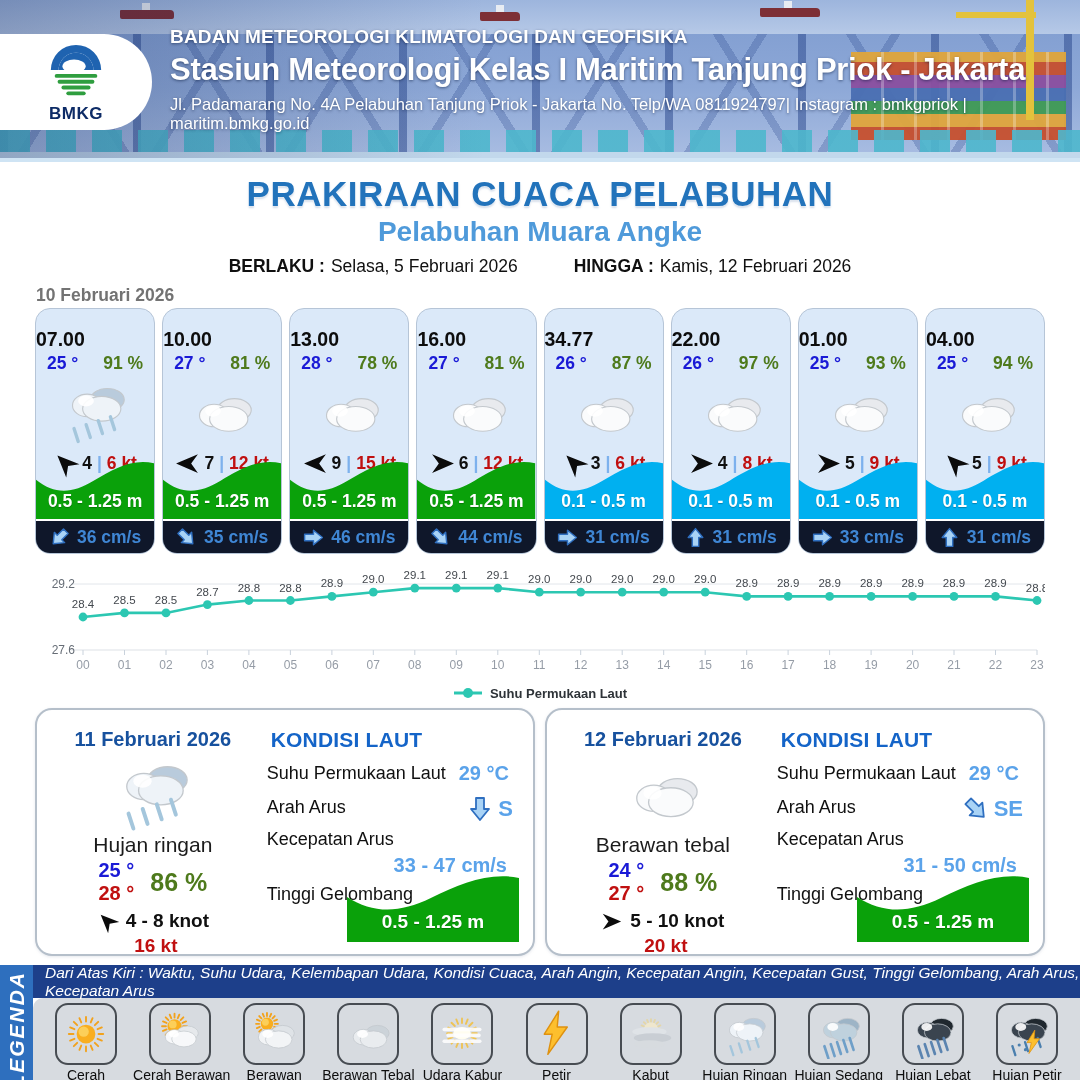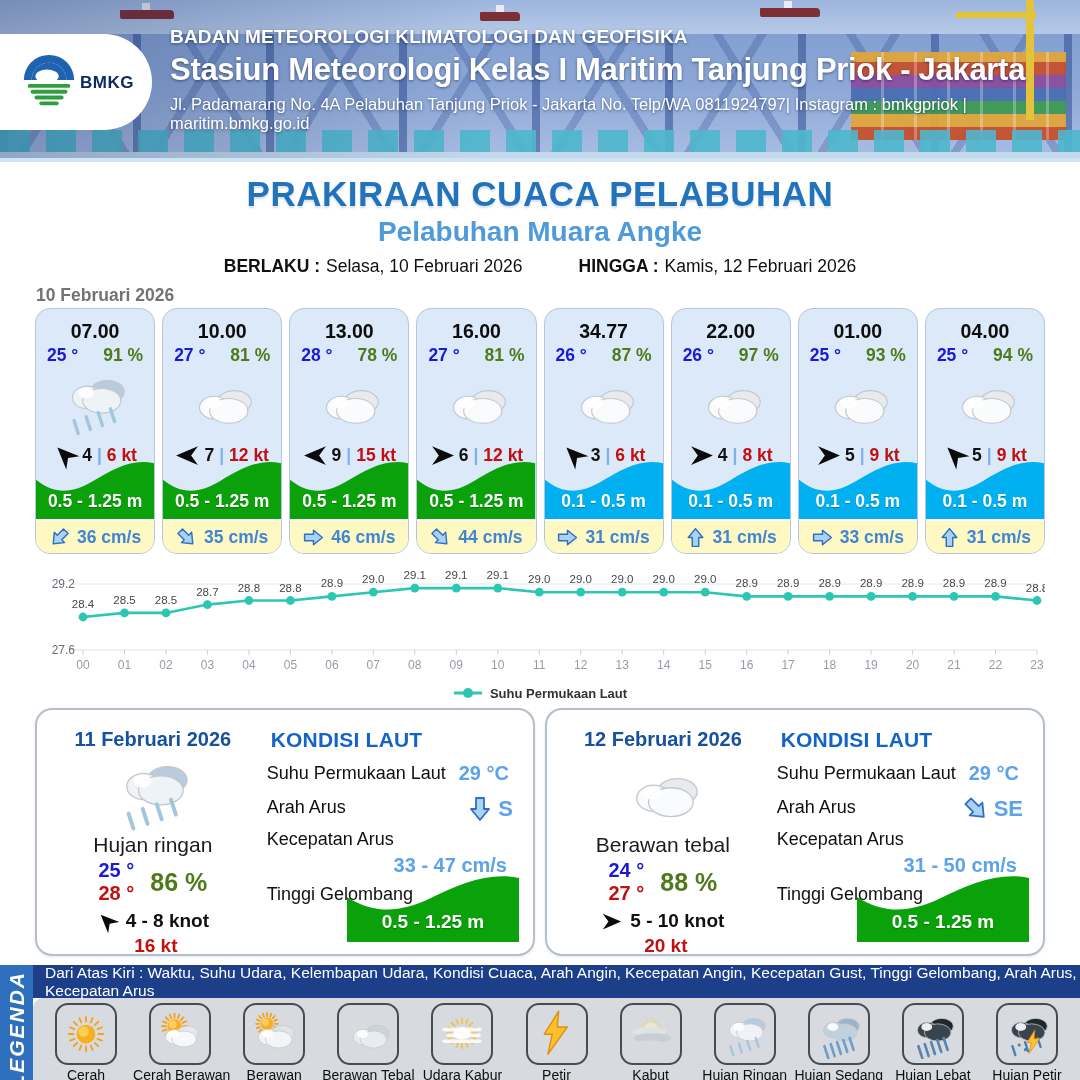--- a/index.html
+++ b/index.html
@@ -20,55 +20,55 @@
     repeating-linear-gradient(90deg,transparent 0 30px,rgba(255,255,255,.28) 30px 33px),
     repeating-linear-gradient(0deg,#c7502f 0 13px,#e0a63c 13px 26px,#3f9a55 26px 39px,#4a6fb3 39px 52px,#8a4fa0 52px 65px,#c7502f 65px 78px,#e0a63c 78px 88px);}
   .crane{position:absolute;right:60px;top:0;width:8px;height:120px;background:#e3c23c;
     box-shadow:-60px 14px 0 -1px #e3c23c inset;}
   .crane:before{content:"";position:absolute;left:-70px;top:12px;width:80px;height:6px;background:#e3c23c}
   .chairs{position:absolute;left:0;right:0;bottom:4px;height:24px;opacity:.9;background:
     repeating-linear-gradient(90deg,#4db7cd 0 30px,transparent 30px 46px);}
   .floor{position:absolute;left:0;right:0;bottom:0;height:6px;background:#c2d8ec}
   .banner-shade{position:absolute;inset:0;background:linear-gradient(90deg,rgba(18,38,88,.28),rgba(18,38,88,0) 45%)}
   .logo{position:absolute;left:0;top:34px;width:152px;height:96px;background:#fff;
-    border-radius:0 56px 56px 0;display:flex;flex-direction:row;align-items:center;justify-content:center;z-index:3}
+    border-radius:0 56px 56px 0;display:flex;flex-direction:column;align-items:center;justify-content:center;z-index:3}
   .logo-mark{width:62px;height:62px}
   .logo-text{font-weight:bold;font-size:17px;color:#0d2b66;letter-spacing:.5px;margin-top:1px}
   .head-text{position:absolute;left:170px;top:26px;right:0;color:#fff;z-index:3;
     text-shadow:0 1px 3px rgba(10,25,60,.55)}
   .h-org{font-size:19px;font-weight:bold;letter-spacing:.2px}
   .h-station{font-size:31px;font-weight:bold;margin-top:4px;letter-spacing:-.3px}
   .h-addr{font-size:16.5px;margin-top:7px;font-weight:400}
   .banner-sep{height:4px;background:#cfe4f4}
   
   .title{margin-top:12px;text-align:center;font-size:35px;font-weight:bold;color:#2273bb;
     letter-spacing:.5px;text-shadow:0 0 2px #fff,0 2px 2px rgba(120,150,190,.35)}
   .subtitle{text-align:center;font-size:28px;font-weight:bold;color:#4f9ada;margin-top:2px}
   .validity{display:flex;justify-content:center;gap:56px;margin-top:8px;font-size:17.5px;color:#101010}
   .validity b{font-weight:bold;margin-right:6px}
   .date-label{margin:8px 0 2px 36px;font-size:17.5px;font-weight:bold;color:#737373}
   
   .cards{display:flex;gap:7px;margin:2px 35px 0;height:246px}
   .fcard{position:relative;flex:1;background:#dbe9f9;border:1.5px solid #b6c5d7;border-radius:15px;overflow:hidden}
-  .f-time{text-align:center;font-size:19.5px;font-weight:bold;color:#0d0d0d;margin-top:11px}
+  .f-time{font-size:19.5px;font-weight:bold;color:#0d0d0d;margin-top:19px}
   .f-th{display:flex;justify-content:space-between;padding:0 11px;margin-top:2px}
   .f-temp{font-size:17.5px;font-weight:bold;color:#1a1ad6}
   .f-hum{font-size:17.5px;font-weight:bold;color:#4e7a1c}
   .f-icon{height:74px;display:flex;align-items:center;justify-content:center}
   .f-icon svg{width:90px;height:72px}
   .f-wind{display:flex;align-items:center;justify-content:center;gap:4px;margin-top:3px}
   .f-dart svg{width:25px;height:25px;display:block}
   .f-ws{font-size:17.5px;font-weight:bold;color:#101010}
   .f-sep{font-size:17.5px;font-weight:bold;color:#7db1ed;margin:0 1px}
   .f-gust{font-size:17.5px;font-weight:bold;color:#c01010}
   .f-wave{position:absolute;left:0;right:0;bottom:34px;height:66px}
   .f-wave svg{position:absolute;inset:0;width:100%;height:100%}
   .f-wave-text{position:absolute;left:0;right:0;bottom:7px;text-align:center;
     color:#fff;font-size:17.5px;font-weight:bold;text-shadow:0 1px 1px rgba(0,0,0,.25)}
-  .f-current{position:absolute;left:0;right:0;bottom:0;height:34px;background:#fef9c3;
+  .f-current{position:absolute;left:0;right:0;bottom:0;height:34px;background:#0f172a;
     border-top:2px solid #fff;display:flex;align-items:center;justify-content:center;gap:7px}
   .f-cur-arrow svg{width:21px;height:21px;display:block}
   .f-cur-speed{font-size:17.5px;font-weight:bold;color:#3f86d4}
   
   .chart-wrap{margin:8px 35px 0;height:118px}
   .chart-legend{display:flex;align-items:center;justify-content:center;gap:7px;height:22px;margin-top:2px}
   .chart-legend svg{width:30px;height:12px}
   .chart-legend span{font-size:13px;color:#2e3338;font-weight:bold}
   
   .days{display:flex;gap:10px;margin:4px 35px 0;height:248px}
@@ -99,21 +99,21 @@
   .s-wave{position:absolute;right:2px;bottom:2px;width:172px;height:76px}
   .s-wave svg{position:absolute;inset:0;width:100%;height:100%}
   .s-wave-text{position:absolute;left:0;right:0;bottom:9px;text-align:center;color:#fff;
     font-size:19px;font-weight:bold;text-shadow:0 1px 1px rgba(0,0,0,.25)}
   
   .legend{position:relative;height:128px;margin-top:9px}
   .leg-strip{position:absolute;left:0;top:0;bottom:0;width:33px;background:#2e6fbe;
     display:flex;align-items:center;justify-content:center}
   .leg-strip span{writing-mode:vertical-rl;transform:rotate(180deg);color:#fff;
     font-weight:bold;font-style:italic;font-size:21px;letter-spacing:2px}
-  .leg-cap{margin-left:33px;height:33px;background:#1d3f8a;color:#fff;
+  .leg-cap{margin-left:33px;height:33px;background:#1d3f8a;color:#fff;font-style:italic;
     font-size:15.5px;display:flex;align-items:center;padding-left:12px;font-weight:500}
   .leg-items{margin-left:33px;height:95px;background:#d7dbe0;display:flex;
     padding:3px 6px 0;border-radius:10px 0 0 0}
   .leg-item{flex:1;text-align:center;min-width:0}
   .leg-box{width:62px;height:62px;margin:2px auto 2px;border:2.5px solid #474c52;border-radius:13px;
     display:flex;align-items:center;justify-content:center}
   .leg-box svg{width:50px;height:50px}
   .leg-label{font-size:14px;color:#0d0d0d;white-space:nowrap}
 </style>
 </head>
@@ -148,21 +148,21 @@
     <div class="h-org">BADAN METEOROLOGI KLIMATOLOGI DAN GEOFISIKA</div>
     <div class="h-station">Stasiun Meteorologi Kelas I Maritim Tanjung Priok - Jakarta</div>
     <div class="h-addr">Jl. Padamarang No. 4A Pelabuhan Tanjung Priok - Jakarta No. Telp/WA 0811924797| Instagram : bmkgpriok | maritim.bmkg.go.id</div>
   </div>
 </div>
 <div class="banner-sep"></div>
 
 <div class="title">PRAKIRAAN CUACA PELABUHAN</div>
 <div class="subtitle">Pelabuhan Muara Angke</div>
 <div class="validity">
-  <div><b>BERLAKU :</b><span>Selasa, 10 Februari 2026</span></div>
+  <div><b>BERLAKU :</b><span>Selasa, 5 Februari 2026</span></div>
   <div><b>HINGGA :</b><span>Kamis, 12 Februari 2026</span></div>
 </div>
 <div class="date-label">10 Februari 2026</div>
 
 <div class="cards" id="cards">
     <div class="fcard">
     <div class="f-time">07.00</div>
     <div class="f-th">
       <span class="f-temp">25 °</span>
       <span class="f-hum">91 %</span>

